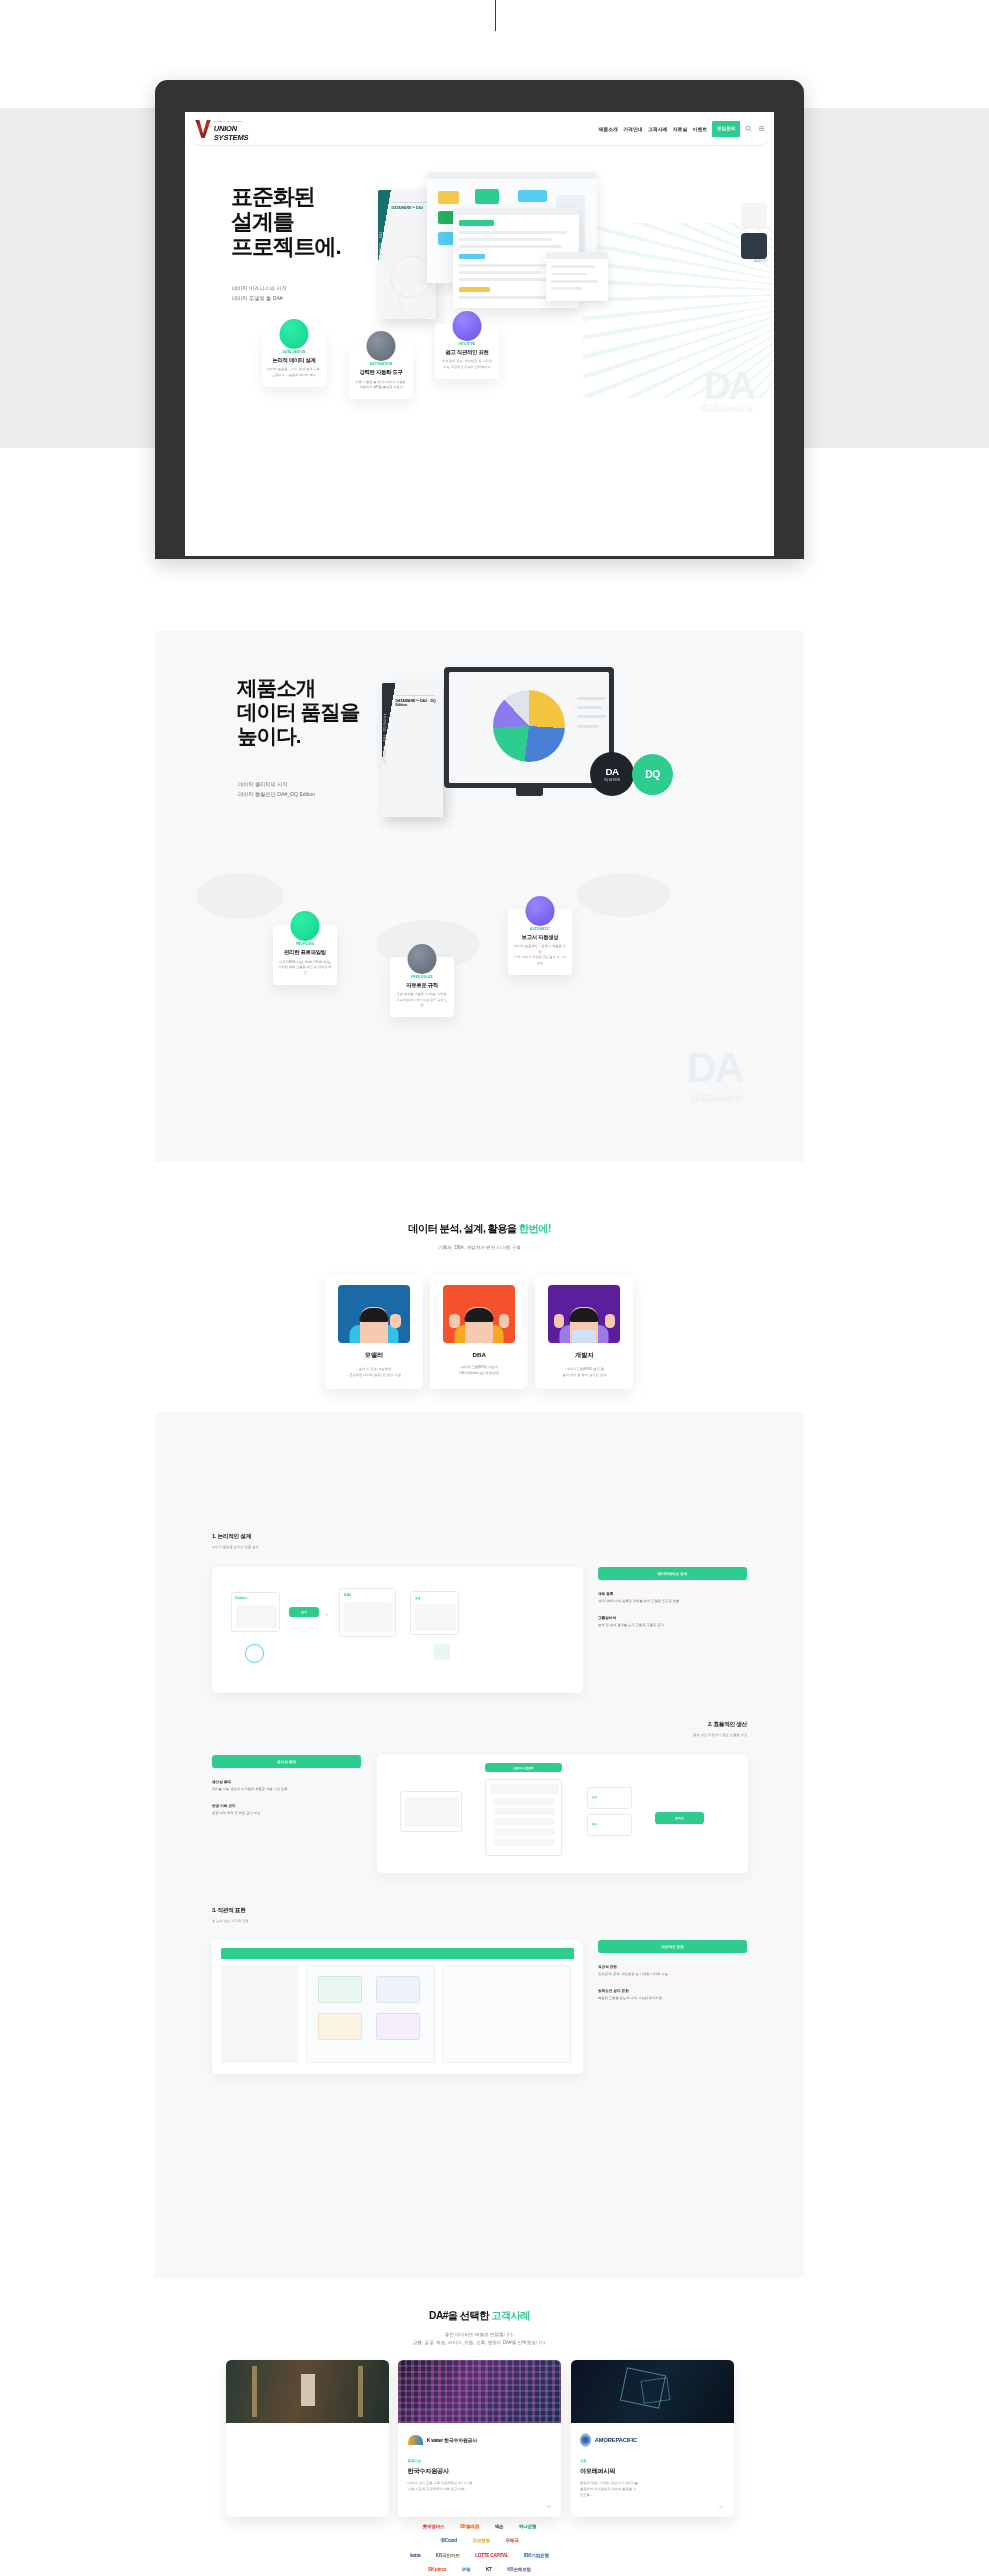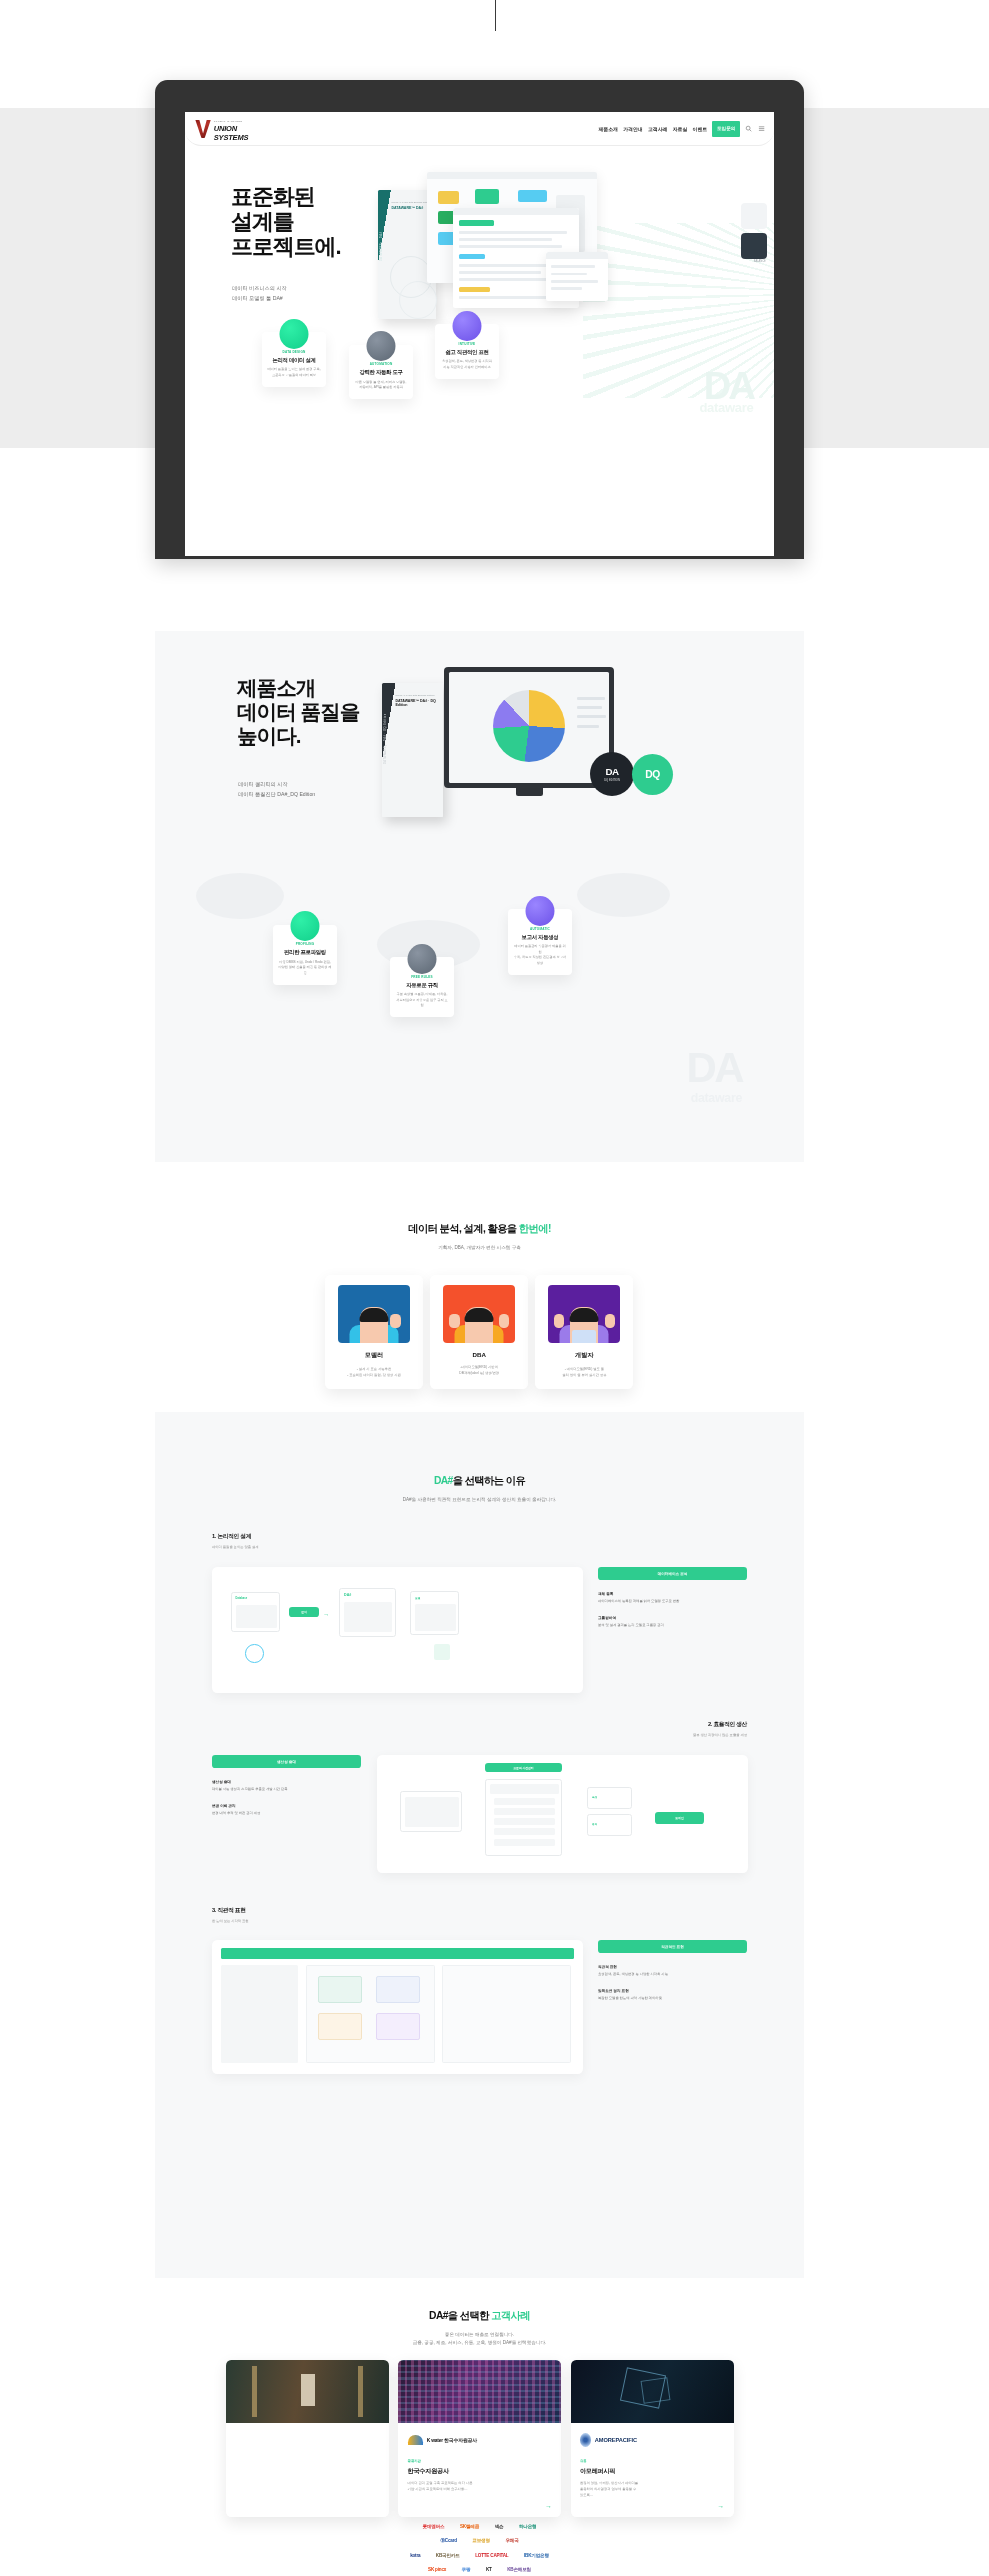--- a/index.html
+++ b/index.html
@@ -426,26 +426,20 @@
         <div class="pname">개발자</div>
         <div class="pdesc">
           <span>- 데이터모델(ERD) 별도 툴</span><br>
           <span>설치 없이 웹 뷰어 실시간 공유</span>
         </div>
       </div>
     </div>
   </div>
 
   <div class="sec4">
-    <div style="padding-top:62px;">
-      <div class="ctr-title">
-        <em>DA#</em><span>을 선택하는 이유</span>
-      </div>
-      <div class="ctr-sub">DA#을 사용하면 직관적 표현으로 논리적 설계와 생산의 효율이 올라갑니다.</div>
-    </div>
 
     <div style="position:absolute;left:57px;top:121px;">
       <div class="rsub">
         <span>1. 논리적인 설계</span>
         <small>데이터 품질을 높이는 맞춤 설계</small>
       </div>
     </div>
     <div class="panel" style="top:155px;height:126px;left:57px;width:371px;">
       <div class="flowcard" style="left:18.5px;top:25px;width:49px;height:40px;">
         <div class="flow-h" style="position:absolute;left:4.1px;top:4.1px;">Database</div>

